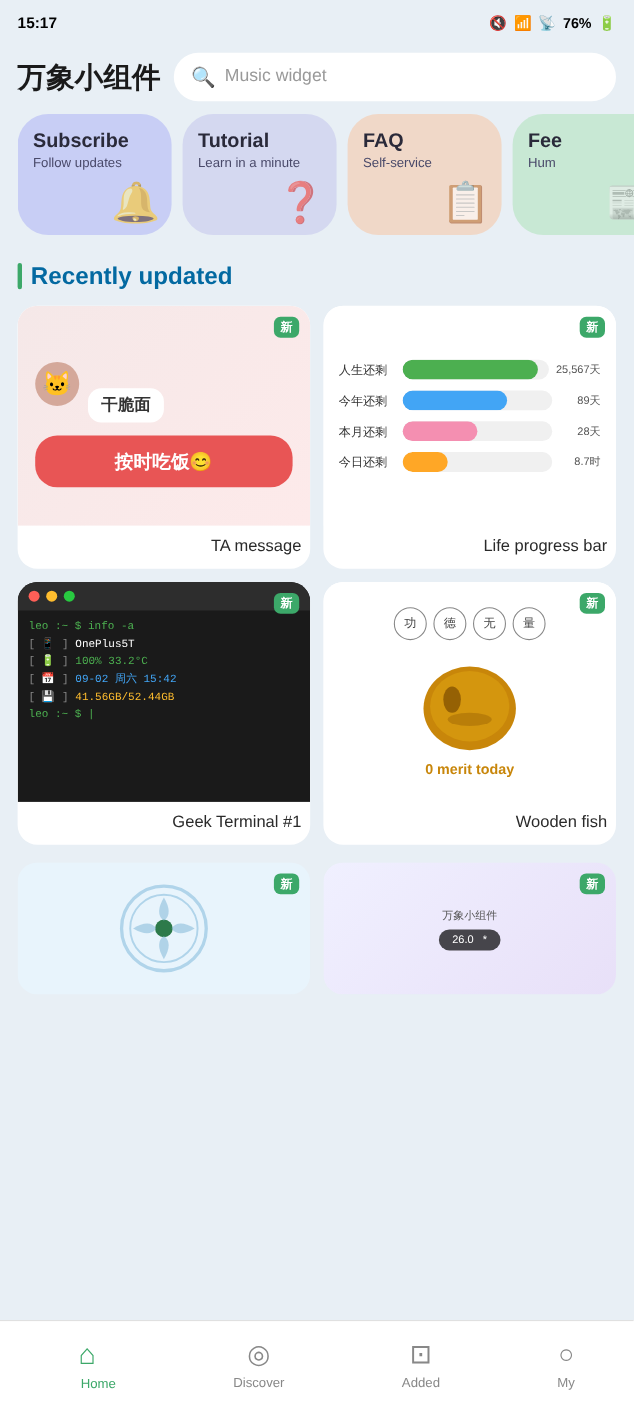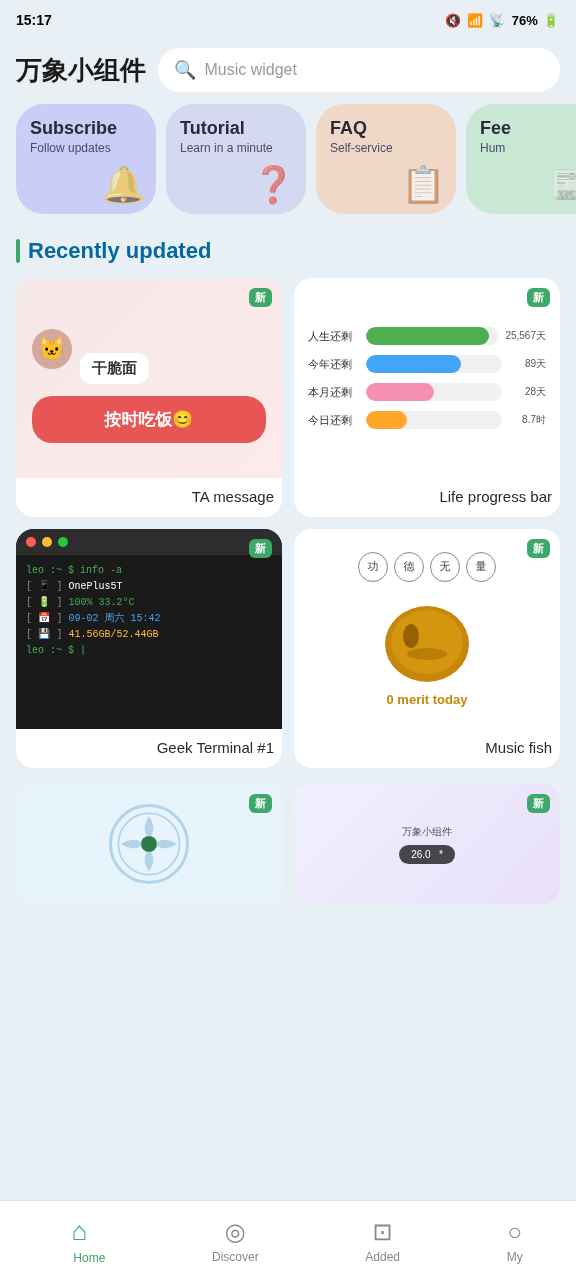--- a/index.html
+++ b/index.html
@@ -582,21 +582,21 @@
           <svg viewBox="0 0 100 90" width="100" height="90">
             <ellipse cx="50" cy="50" rx="42" ry="38" fill="#c8860a"></ellipse>
             <ellipse cx="50" cy="48" rx="36" ry="32" fill="#d4960e"></ellipse>
             <ellipse cx="34" cy="42" rx="8" ry="12" fill="#7a4a00" opacity="0.7"></ellipse>
             <ellipse cx="50" cy="60" rx="20" ry="6" fill="#7a4a00" opacity="0.3"></ellipse>
           </svg>
         </div>
         <div class="merit-today">0 merit today</div>
       </div>
     </div>
-    <div class="widget-label">Music fish</div>
+    <div class="widget-label">Wooden fish</div>
   </div>
 
 </div>
 
 <div class="widget-grid-partial">
   <div class="partial-card">
     <span class="badge-new">新</span>
     <div class="fan-preview">
       <div class="fan-circle">
         <div class="fan-inner"></div>

